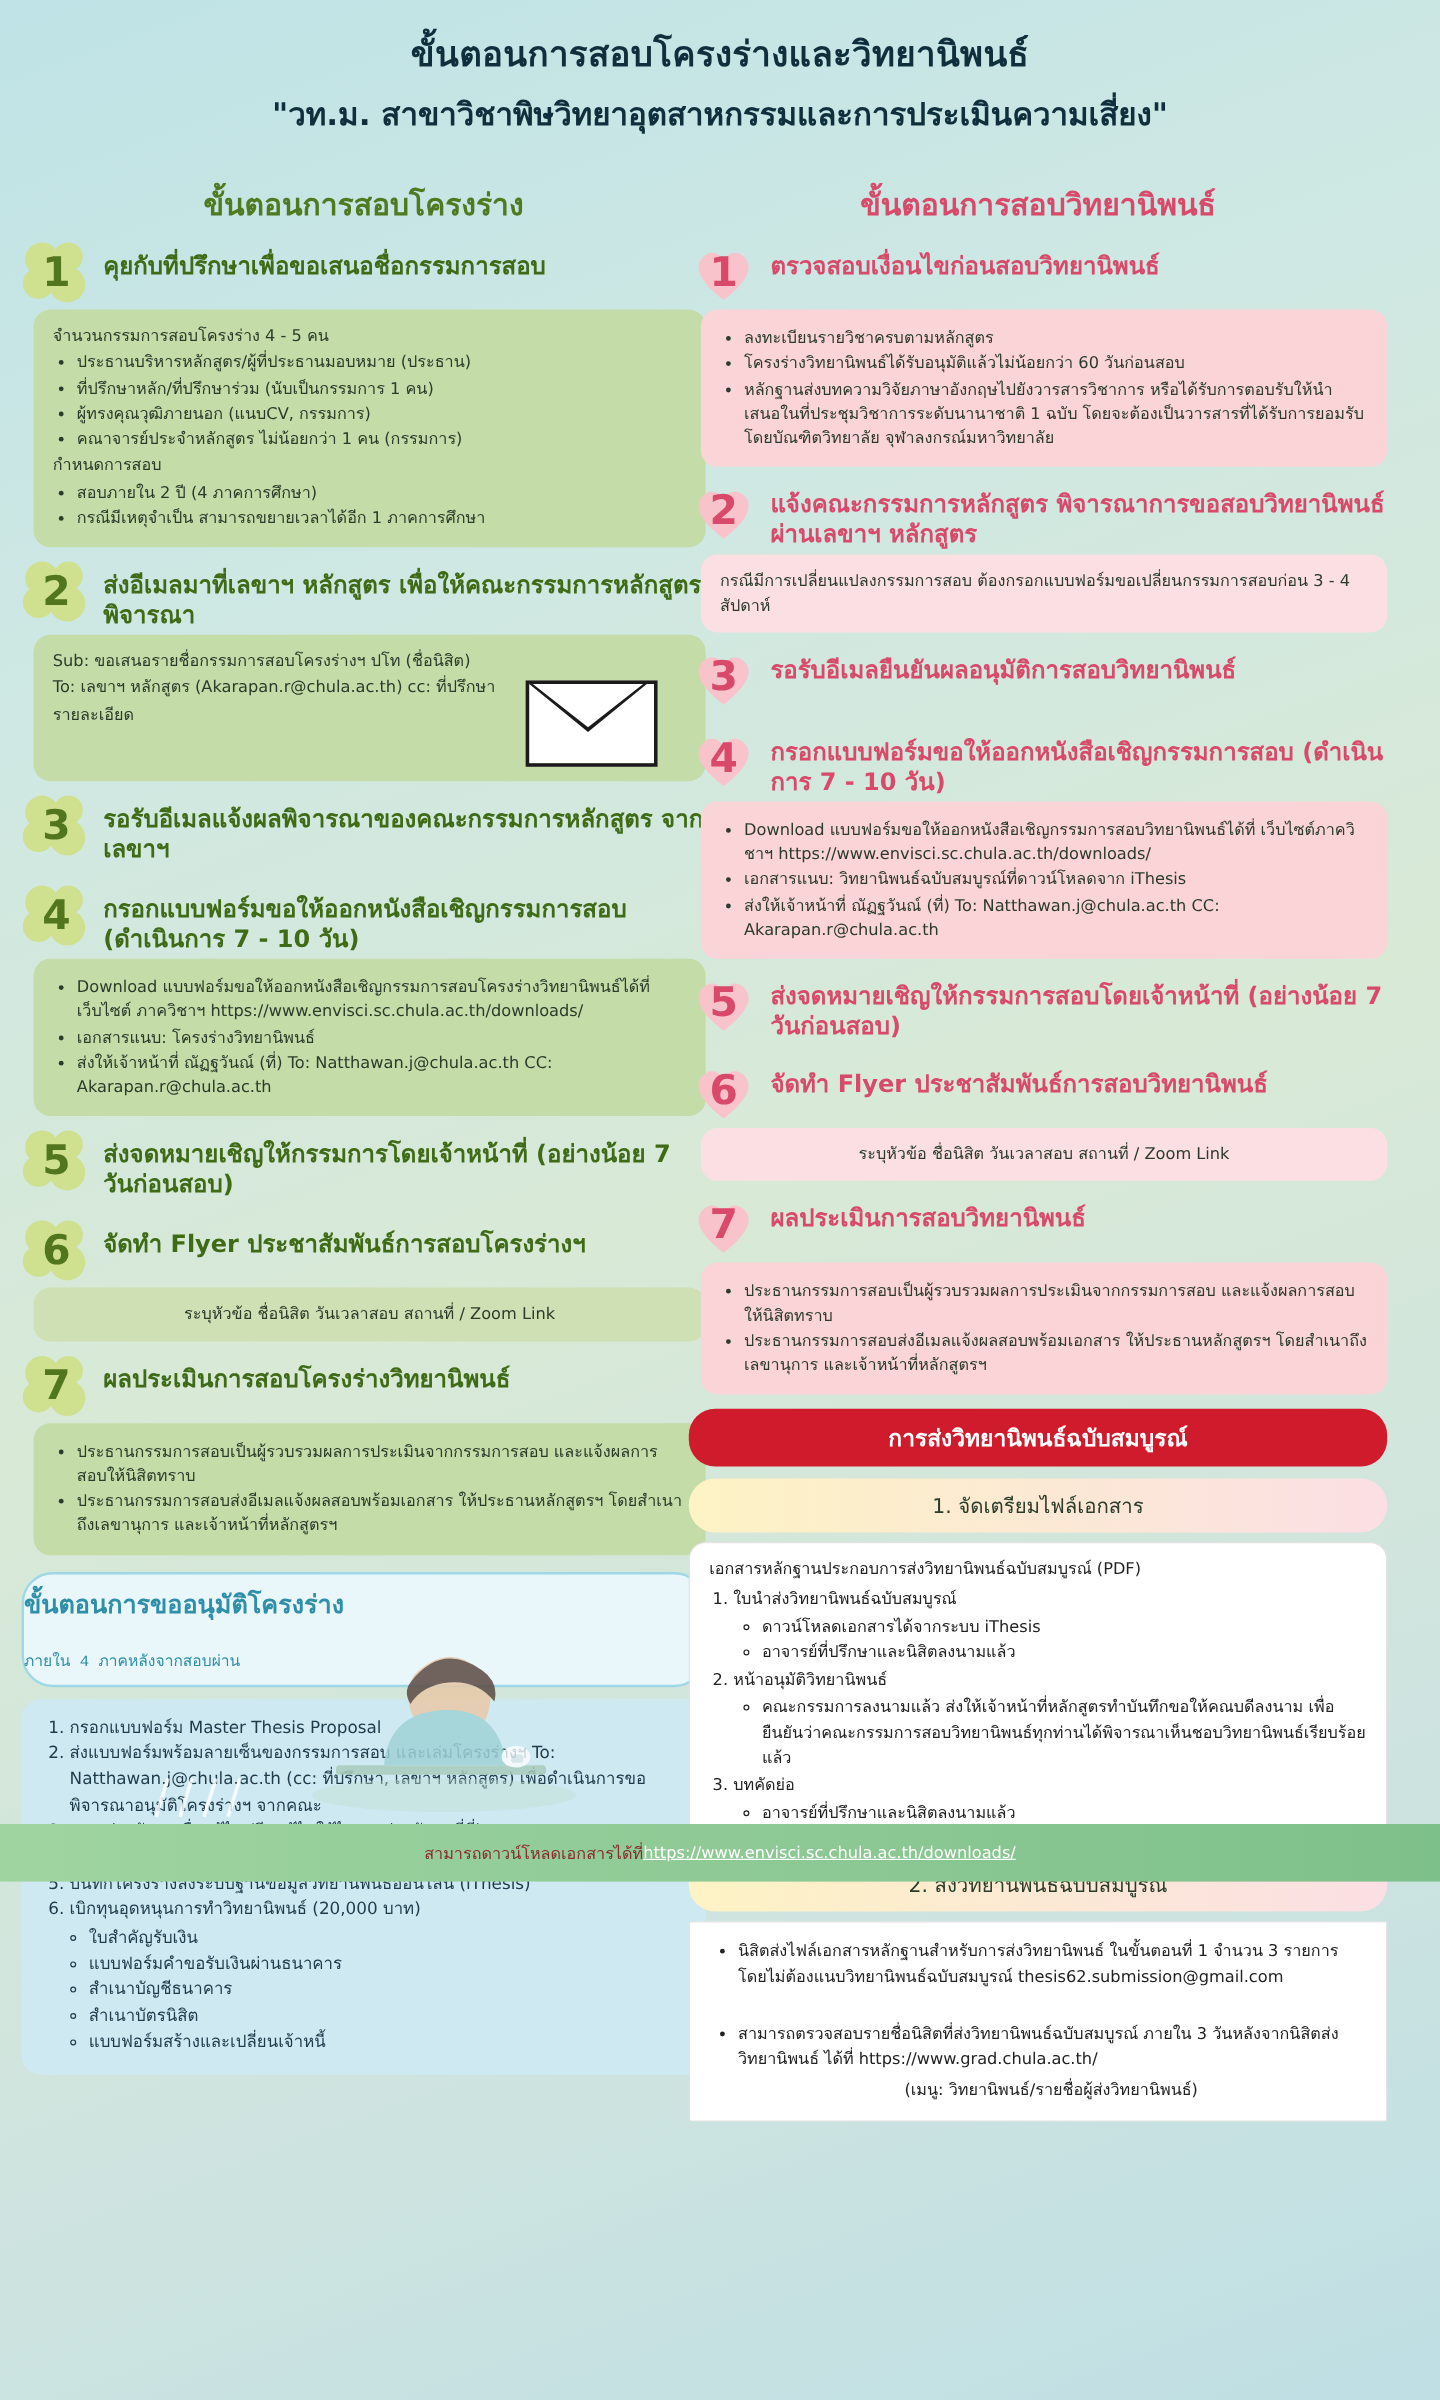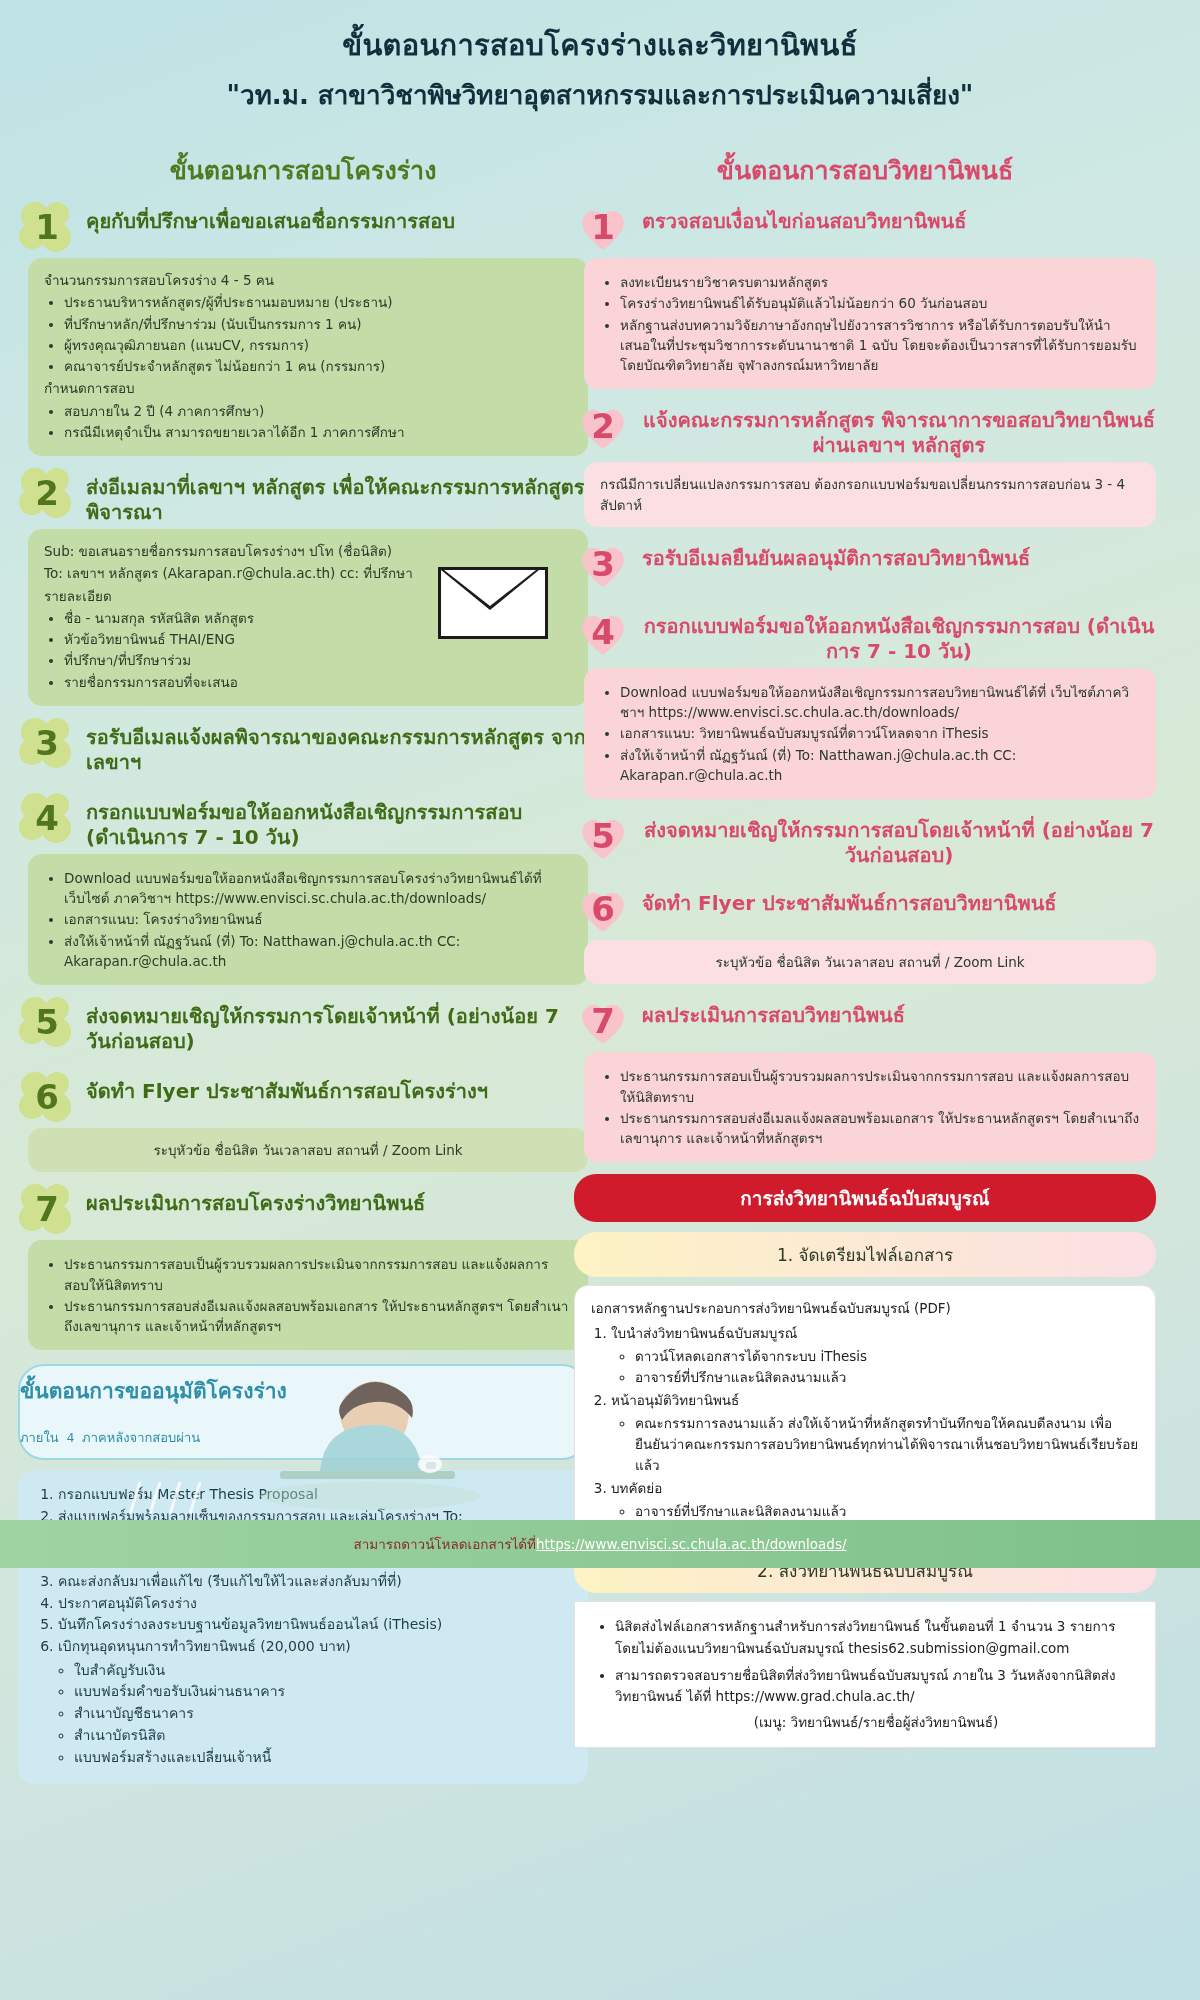--- a/index.html
+++ b/index.html
@@ -30,21 +30,21 @@
     position:relative;width:58px;height:54px;flex:none;
   }
   .blob-num{
     position:absolute;left:0;top:0;width:58px;height:54px;
     display:flex;align-items:center;justify-content:center;
     font-size:34px;font-weight:bold;color:#51761e;z-index:3;
   }
   .step-title{
     font-size:20px;font-weight:bold;color:#3f6b16;padding-top:9px;line-height:1.25;
   }
-  .step-title.pink{color:#d9496a;text-align:center;}
+  .step-title.pink{color:#d9496a;}
   .blob-num.pink{color:#d9496a;}
 
   
   .box{
     border-radius:14px;padding:12px 16px;font-size:13.5px;line-height:1.5;color:#2b3b2a;
     margin:4px 0 10px 10px;
   }
   .box.green{background:#c3dca8;}
   .box.green2{background:#cfe0b4;}
   .box.pink{background:#fbd4d8;}
@@ -175,26 +175,20 @@
           <div class="blob-num">2</div>
         </div>
         <div class="step-title">ส่งอีเมลมาที่เลขาฯ หลักสูตร เพื่อให้คณะกรรมการหลักสูตรพิจารณา</div>
       </div>
       <div class="box green">
         <div style="display:flex;align-items:flex-start;gap:8px;">
           <div style="flex:1 1 auto;">
             <p class="plain">Sub: ขอเสนอรายชื่อกรรมการสอบโครงร่างฯ ปโท (ชื่อนิสิต)</p>
             <p class="plain">To: เลขาฯ หลักสูตร (Akarapan.r@chula.ac.th)   cc: ที่ปรึกษา</p>
             <p class="plain">รายละเอียด</p>
-            <ul>
-              <li>ชื่อ - นามสกุล รหัสนิสิต หลักสูตร</li>
-              <li>หัวข้อวิทยานิพนธ์ THAI/ENG</li>
-              <li>ที่ปรึกษา/ที่ปรึกษาร่วม</li>
-              <li>รายชื่อกรรมการสอบที่จะเสนอ</li>
-            </ul>
           </div>
           <div class="env" style="margin:26px 24px 0 0;"></div>
         </div>
       </div>
     </div>
 
     <div class="step" style="margin-bottom:16px;">
       <div class="step-head">
         <div class="blob">
           <svg width="58" height="54" viewBox="0 0 58 54">
@@ -470,21 +464,21 @@
         </li>
       </ol>
     </div>
 
     <div class="banner-yellow" style="margin-top:10px;">2. ส่งวิทยานิพนธ์ฉบับสมบูรณ์</div>
     <div class="white-box2">
       <ul style="padding-left:22px;margin:0;">
         <li>
           <span>นิสิตส่งไฟล์เอกสารหลักฐานสำหรับการส่งวิทยานิพนธ์ ในขั้นตอนที่ 1 จำนวน 3 รายการ โดยไม่ต้องแนบวิทยานิพนธ์ฉบับสมบูรณ์ thesis62.submission@gmail.com</span>
         </li>
-        <li style="margin-top:5px;">
+        <li style="margin-top:25px;">
           <span>สามารถตรวจสอบรายชื่อนิสิตที่ส่งวิทยานิพนธ์ฉบับสมบูรณ์ ภายใน 3 วันหลังจากนิสิตส่งวิทยานิพนธ์ ได้ที่ https://www.grad.chula.ac.th/</span>
           <div class="center" style="margin-top:4px;">(เมนู: วิทยานิพนธ์/รายชื่อผู้ส่งวิทยานิพนธ์)</div>
         </li>
       </ul>
     </div>
   </div>
 
   <svg class="girl" viewBox="0 0 230 180">
     <ellipse cx="120" cy="160" rx="110" ry="14" fill="#bfe0cf" opacity=".5"></ellipse>
     <rect x="30" y="135" width="175" height="8" rx="3" fill="#a9cbbb"></rect>

